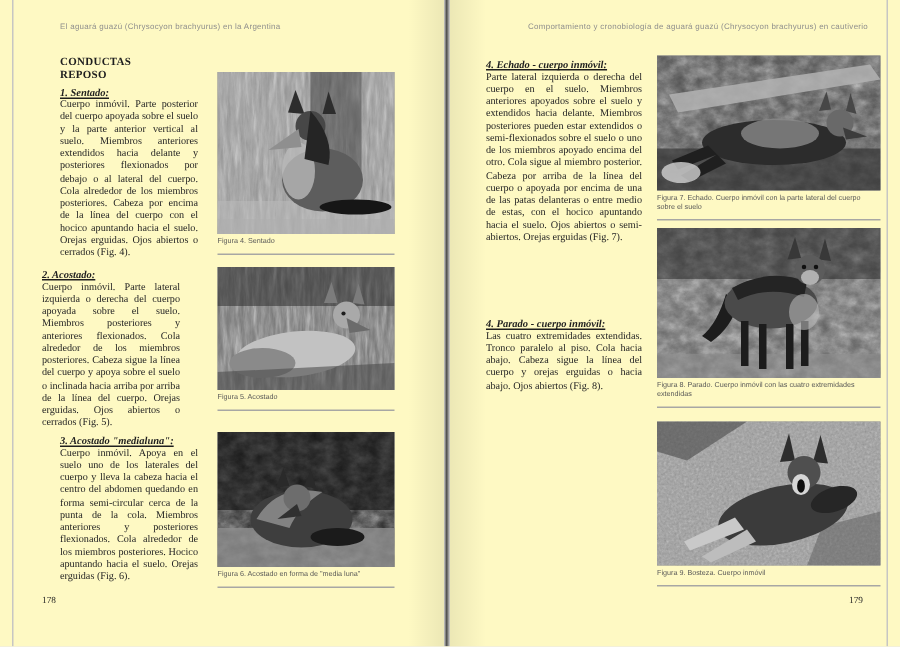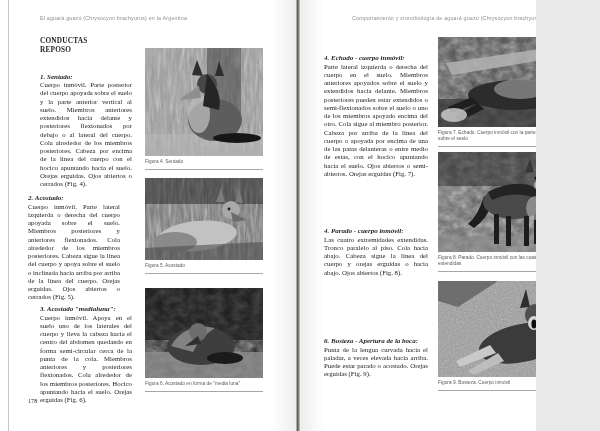--- a/index.html
+++ b/index.html
@@ -1,35 +1,35 @@
 <!DOCTYPE html>
 <html><head>
 <meta charset="utf-8">
 <style>
   html,body{margin:0;padding:0;background:#e9e9e9;}
-  .canvas{position:relative;width:536px;height:431px;background:#ffffff;overflow:hidden;
+  .canvas{position:relative;width:600px;height:431px;background:#fef9c3;overflow:hidden;
           font-family:"Liberation Serif",serif;color:#1e1e1e;}
   
   .edge{position:absolute;top:0;bottom:0;width:1px;background:#c6c6c3;}
   .edge.l{left:8px;} .edge.r{left:591px;}
   .gutter{position:absolute;top:0;bottom:0;left:296px;width:4px;
           background:linear-gradient(90deg,#cfcfcc,#4a4a48 45%,#6a6a67 55%,#d6d6d3);}
   .gutter-shade-l{position:absolute;top:0;bottom:0;left:272px;width:24px;
           background:linear-gradient(90deg,rgba(0,0,0,0),rgba(0,0,0,.07));}
   .gutter-shade-r{position:absolute;top:0;bottom:0;left:300px;width:24px;
           background:linear-gradient(270deg,rgba(0,0,0,0),rgba(0,0,0,.07));}
   
   .running-head{position:absolute;top:15px;font-family:"Liberation Sans",sans-serif;
           font-size:5.3px;color:#8e8e8c;letter-spacing:.2px;white-space:nowrap;}
   .rh-left{left:40px;} .rh-right{left:352px;}
   
   .block{position:absolute;width:92px;}
   .block.rp{width:104px;}
   .h-main{font-weight:bold;font-size:7.3px;line-height:8.8px;letter-spacing:.2px;}
-  .sec-title{font-weight:bold;font-style:italic;font-size:7px;line-height:8.6px;margin-top:18px;}
+  .sec-title{font-weight:bold;font-style:italic;font-size:7px;line-height:8.6px;margin-top:3px;text-decoration:underline;}
   .body-par{font-size:6.8px;line-height:8.25px;text-align:justify;margin:0;color:#232323;}
   
   .fig{position:absolute;margin:0;}
   .fig svg{display:block;background:#888;}
   figcaption{font-family:"Liberation Sans",sans-serif;font-size:4.8px;line-height:5.8px;
           color:#5a5a58;margin-top:3px;}
   .rule{border-top:1px solid #a7a7a4;margin-top:4px;}
   
   .pageno{position:absolute;font-size:6.2px;color:#55555
 3;font-family:"Liberation Serif",serif;}
@@ -146,24 +146,20 @@
   <div class="block rp" style="left:324px;top:36px;">
     <div class="sec-title">4. Echado - cuerpo inmóvil:</div>
     <p class="body-par">Parte lateral izquierda o derecha del cuerpo en el suelo. Miembros anteriores apoyados sobre el suelo y extendidos hacia delante. Miembros posteriores pueden estar extendidos o semi-flexionados sobre el suelo o uno de los miembros apoyado encima del otro. Cola sigue al miembro posterior. Cabeza por arriba de la línea del cuerpo o apoyada por encima de una de las patas delanteras o entre medio de estas, con el hocico apuntando hacia el suelo. Ojos abiertos o semi-abiertos. Orejas erguidas (Fig. 7).</p>
   </div>
 
   <div class="block rp" style="left:324px;top:209px;">
     <div class="sec-title">4. Parado - cuerpo inmóvil:</div>
     <p class="body-par">Las cuatro extremidades extendidas. Tronco paralelo al piso. Cola hacia abajo. Cabeza sigue la línea del cuerpo y orejas erguidas o hacia abajo. Ojos abiertos (Fig. 8).</p>
   </div>
 
-  <div class="block rp" style="left:324px;top:319px;">
-    <div class="sec-title">6. Bosteza - Apertura de la boca:</div>
-    <p class="body-par">Punta de la lengua curvada hacia el paladar, a veces elevada hacia arriba. Puede estar parado o acostado. Orejas erguidas (Fig. 9).</p>
-  </div>
 
   <figure class="fig" style="left:438px;top:37px;width:149px;">
     <svg width="149" height="90">
       <rect width="149" height="90" fill="#4d4d4d"></rect>
       <rect width="149" height="90" filter="url(#fFoliage)" opacity="0.8"></rect>
       <path d="M8 26 L142 6 L149 16 L14 38 Z" fill="#b3b3b3" opacity="0.85"></path>
       <rect y="62" width="149" height="28" fill="#353535" opacity="0.7"></rect>
       <ellipse cx="78" cy="58" rx="48" ry="15" fill="#2c2c2c"></ellipse>
       <ellipse cx="82" cy="52" rx="26" ry="10" fill="#8a8a8a" opacity="0.8"></ellipse>
       <path d="M116 36 L113 24 L108 37 Z" fill="#474747"></path>

